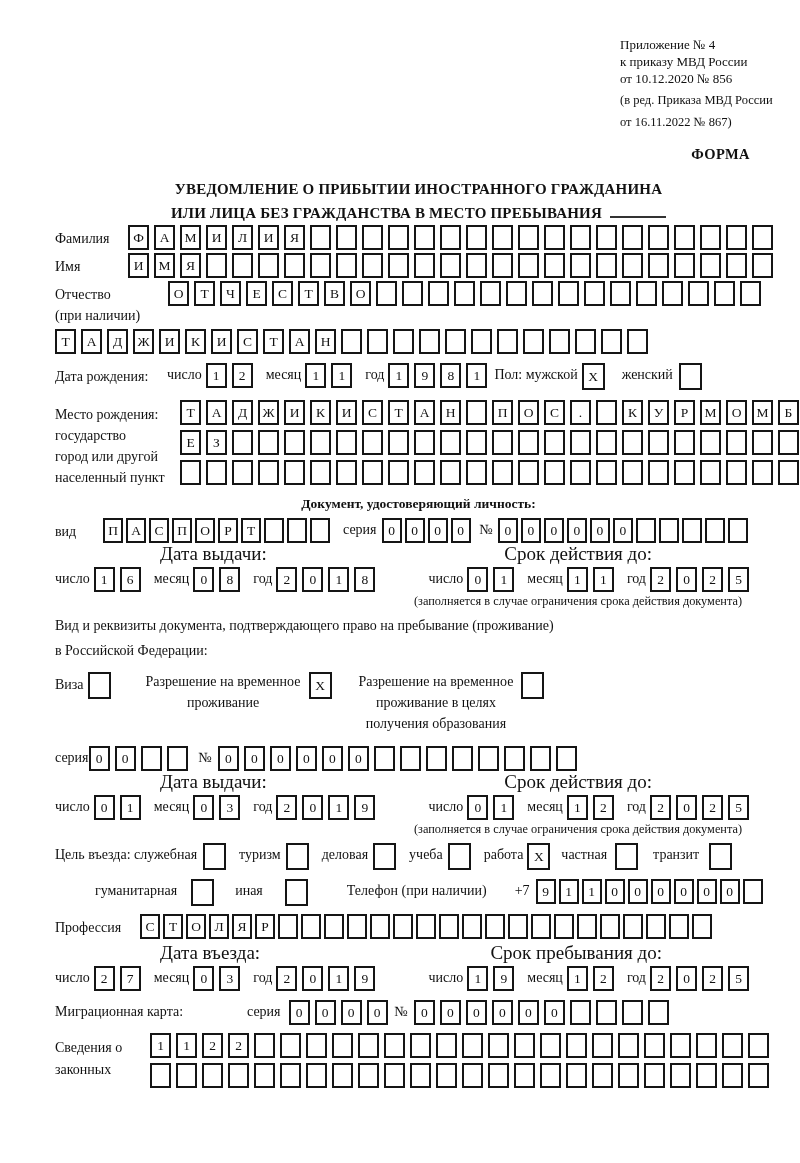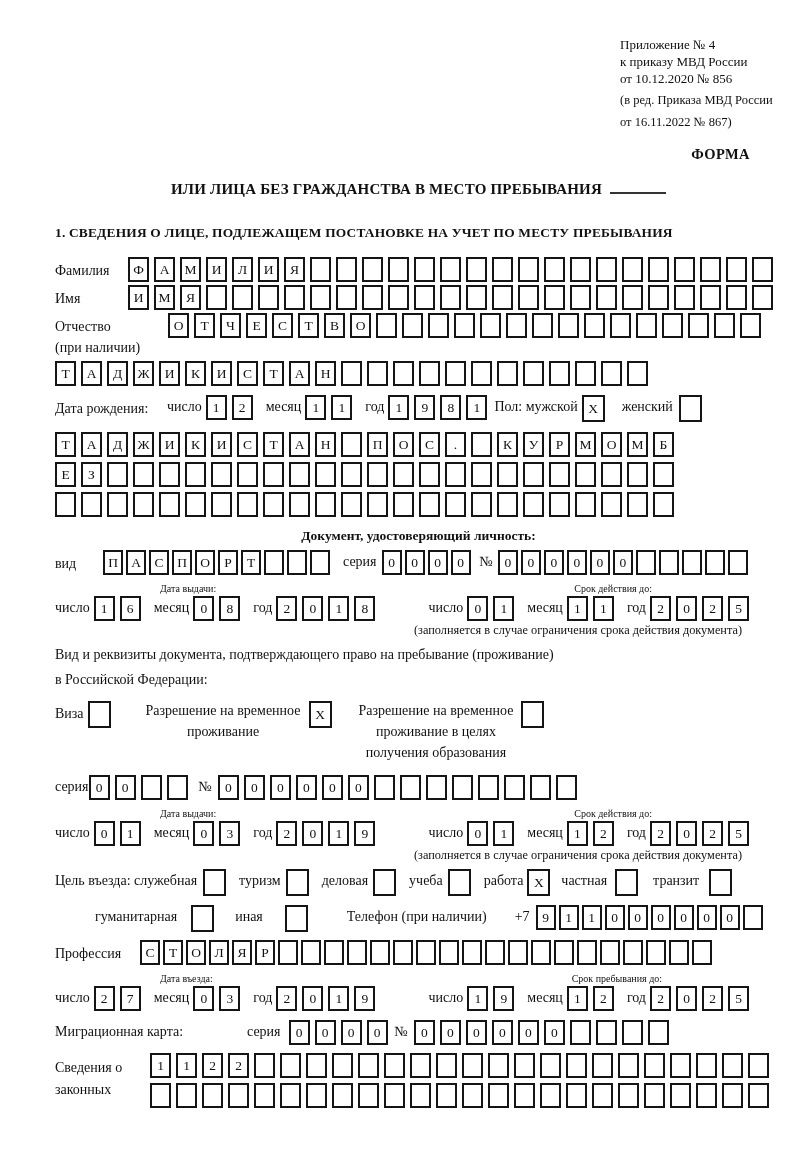--- a/index.html
+++ b/index.html
@@ -24,21 +24,21 @@
   .cell { display:inline-block; box-sizing:border-box; width:21px; height:25px; border:2px solid #151515;
           margin-right:5px; text-align:center; font-size:13.5px; line-height:21px; vertical-align:top;
           font-family:"Liberation Serif", serif; }
   .tight .cell { width:20px; margin-right:3px; }
   .big .cell { width:23px; height:27px; line-height:23px; }
 
   .stack .cellrow { display:block; margin-bottom:5px; }
 
   .center-head { text-align:center; font-weight:bold; font-size:13.5px; margin:6px 0 6px 0; }
 
-  .dualhead { display:flex; font-size:10px; margin-top:8px; margin-bottom:2px; }
+  .dualhead { display:flex; font-size:19px; margin-bottom:2px; }
   .daterow { display:flex; align-items:flex-start; font-size:14px; }
   .dgroup { display:flex; align-items:flex-start; }
   .dgroup .dlabel { padding-top:4px; margin-right:4px; font-size:14px; }
   .dgroup .gap { margin-left:8px; }
   .note-right { text-align:right; font-size:12.3px; padding-right:40px; margin-top:2px; }
 
   .para { font-size:14px; line-height:1.5; margin-top:6px; }
 
   .opts-row { display:flex; align-items:flex-start; margin-top:10px; font-size:14px; }
   .opt { display:flex; align-items:flex-start; }
@@ -57,24 +57,24 @@
   <div class="appendix">
     <div>Приложение № 4</div>
     <div>к приказу МВД России</div>
     <div>от 10.12.2020 № 856</div>
     <div class="sub">(в ред. Приказа МВД России</div>
     <div class="sub">от 16.11.2022 № 867)</div>
   </div>
   <div class="forma">ФОРМА</div>
 
   <div class="title">
+    <div>УВЕДОМЛЕНИЕ О ПРИБЫТИИ ИНОСТРАННОГО ГРАЖДАНИНА</div>
     <div><span>ИЛИ ЛИЦА БЕЗ ГРАЖДАНСТВА В МЕСТО ПРЕБЫВАНИЯ</span><span class="uline"></span></div>
   </div>
 
-  <div class="sec-head">1. СВЕДЕНИЯ О ЛИЦЕ, ПОДЛЕЖАЩЕМ ПОСТАНОВКЕ НА УЧЕТ ПО МЕСТУ ПРЕБЫВАНИЯ</div>
 
   <div class="frow">
     <span class="flabel" style="width:73px;">Фамилия</span>
     <span class="cellrow"><span class="cell">Ф</span><span class="cell">А</span><span class="cell">М</span><span class="cell">И</span><span class="cell">Л</span><span class="cell">И</span><span class="cell">Я</span><span class="cell"></span><span class="cell"></span><span class="cell"></span><span class="cell"></span><span class="cell"></span><span class="cell"></span><span class="cell"></span><span class="cell"></span><span class="cell"></span><span class="cell"></span><span class="cell"></span><span class="cell"></span><span class="cell"></span><span class="cell"></span><span class="cell"></span><span class="cell"></span><span class="cell"></span><span class="cell"></span></span>
   </div>
 
   <div class="frow">
     <span class="flabel" style="width:73px;">Имя</span>
     <span class="cellrow"><span class="cell">И</span><span class="cell">М</span><span class="cell">Я</span><span class="cell"></span><span class="cell"></span><span class="cell"></span><span class="cell"></span><span class="cell"></span><span class="cell"></span><span class="cell"></span><span class="cell"></span><span class="cell"></span><span class="cell"></span><span class="cell"></span><span class="cell"></span><span class="cell"></span><span class="cell"></span><span class="cell"></span><span class="cell"></span><span class="cell"></span><span class="cell"></span><span class="cell"></span><span class="cell"></span><span class="cell"></span><span class="cell"></span></span>
   </div>
@@ -101,20 +101,26 @@
       <span class="dlabel gap">год</span>
       <span class="cellrow"><span class="cell">1</span><span class="cell">9</span><span class="cell">8</span><span class="cell">1</span></span>
     </span>
     <span class="dlabel" style="margin-left:2px; padding-top:4px;">Пол: мужской</span>
     <span class="cellrow big" style="margin-left:4px;"><span class="cell">X</span></span>
     <span class="dlabel" style="margin-left:12px; padding-top:4px;">женский</span>
     <span class="cellrow big" style="margin-left:6px;"><span class="cell"></span></span>
   </div>
 
   <div class="frow">
+    <span class="flabel" style="width:125px; line-height:1.5;">
+      <span>Место рождения:</span><br>
+      <span>государство</span><br>
+      <span>город или другой</span><br>
+      <span>населенный пункт</span>
+    </span>
     <span class="stack">
       <span class="cellrow"><span class="cell">Т</span><span class="cell">А</span><span class="cell">Д</span><span class="cell">Ж</span><span class="cell">И</span><span class="cell">К</span><span class="cell">И</span><span class="cell">С</span><span class="cell">Т</span><span class="cell">А</span><span class="cell">Н</span><span class="cell"></span><span class="cell">П</span><span class="cell">О</span><span class="cell">С</span><span class="cell">.</span><span class="cell"></span><span class="cell">К</span><span class="cell">У</span><span class="cell">Р</span><span class="cell">М</span><span class="cell">О</span><span class="cell">М</span><span class="cell">Б</span></span>
       <span class="cellrow"><span class="cell">Е</span><span class="cell">З</span><span class="cell"></span><span class="cell"></span><span class="cell"></span><span class="cell"></span><span class="cell"></span><span class="cell"></span><span class="cell"></span><span class="cell"></span><span class="cell"></span><span class="cell"></span><span class="cell"></span><span class="cell"></span><span class="cell"></span><span class="cell"></span><span class="cell"></span><span class="cell"></span><span class="cell"></span><span class="cell"></span><span class="cell"></span><span class="cell"></span><span class="cell"></span><span class="cell"></span></span>
       <span class="cellrow"><span class="cell"></span><span class="cell"></span><span class="cell"></span><span class="cell"></span><span class="cell"></span><span class="cell"></span><span class="cell"></span><span class="cell"></span><span class="cell"></span><span class="cell"></span><span class="cell"></span><span class="cell"></span><span class="cell"></span><span class="cell"></span><span class="cell"></span><span class="cell"></span><span class="cell"></span><span class="cell"></span><span class="cell"></span><span class="cell"></span><span class="cell"></span><span class="cell"></span><span class="cell"></span><span class="cell"></span></span>
     </span>
   </div>
 
   <div class="center-head">Документ, удостоверяющий личность:</div>
 
   <div class="daterow tight">

